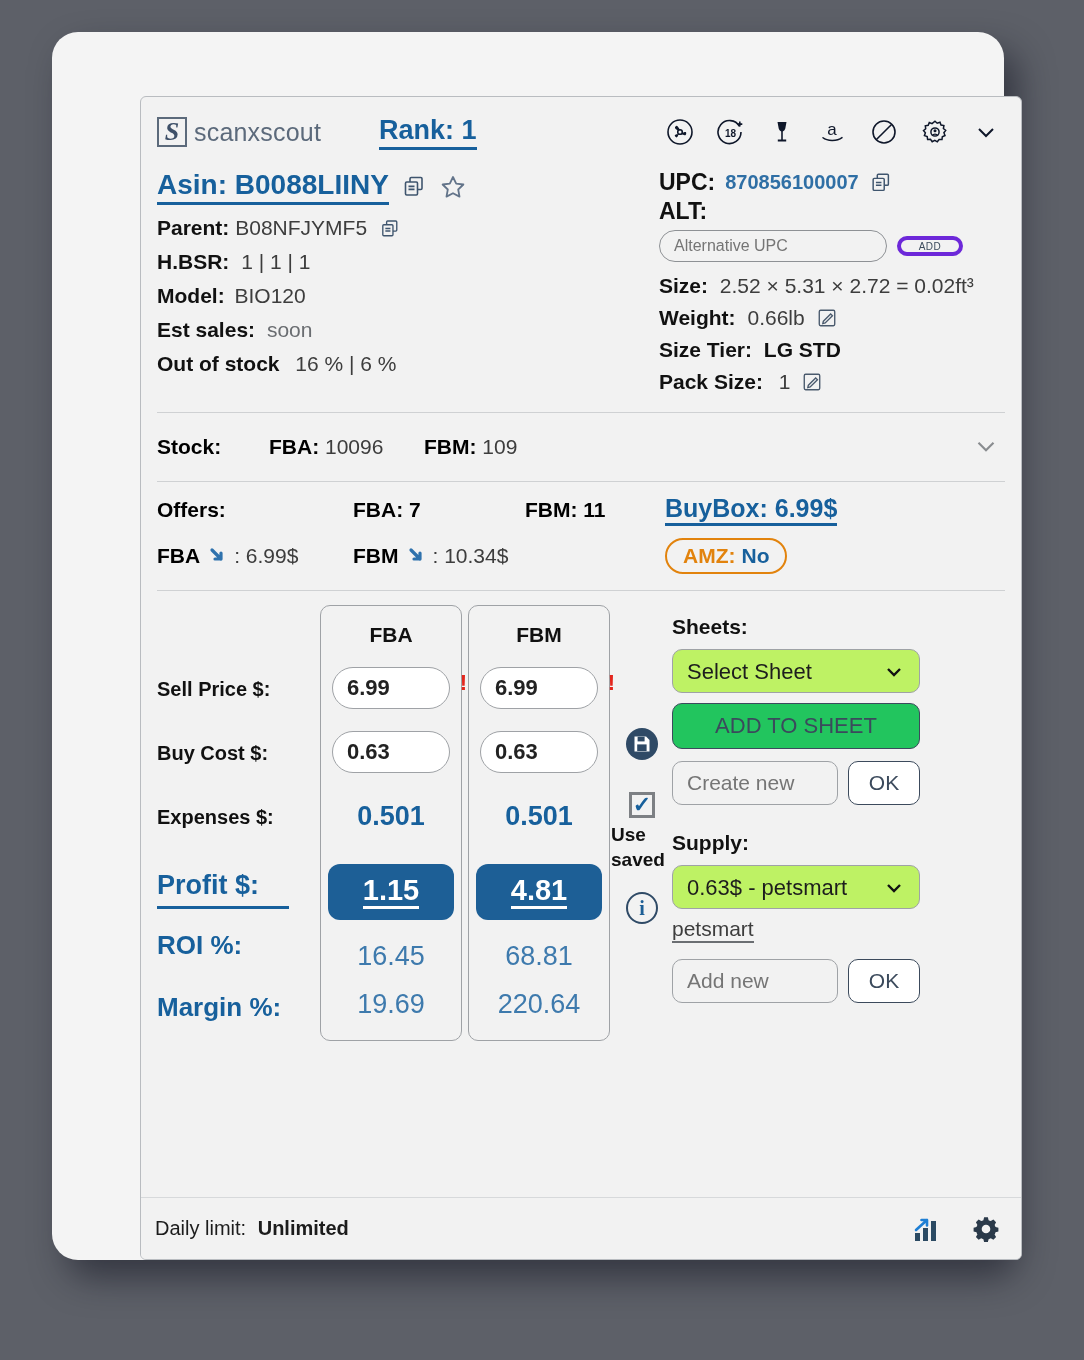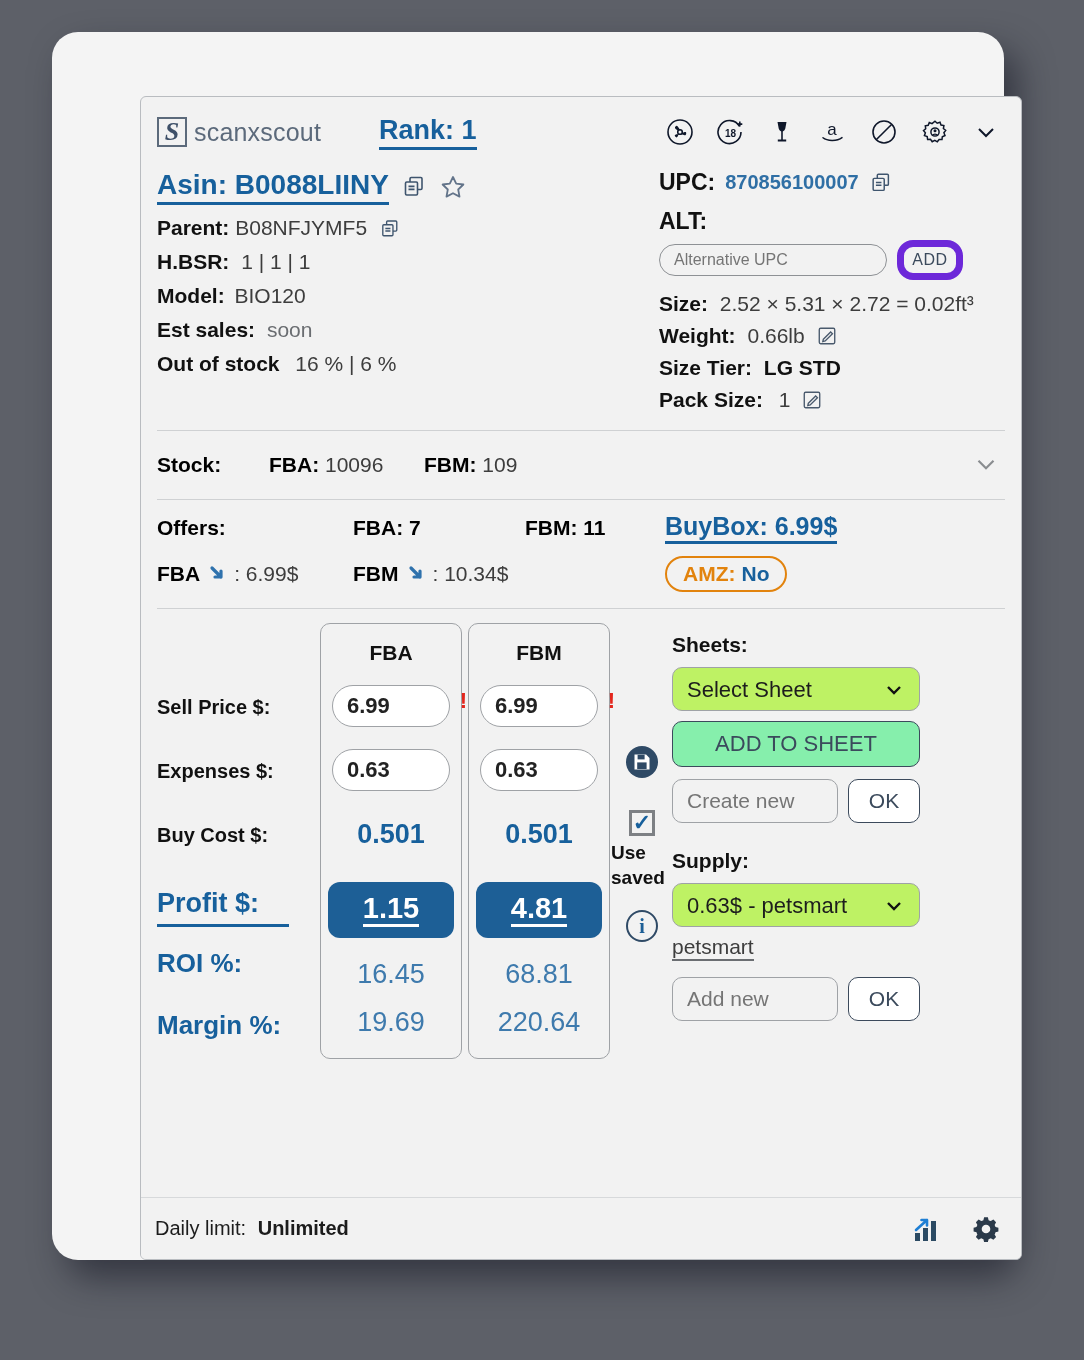--- a/index.html
+++ b/index.html
@@ -72,22 +72,22 @@
   .upc-num { color: #2f6fa5; font-weight: bold; font-size: 20px; }
   .lbl-b { font-weight: bold; font-size: 23px; color: #111; }
 
   .alt-row { display: flex; align-items: center; gap: 10px; margin: 5px 0 8px 0; }
   .pill-input {
     width: 228px; height: 32px; border: 1px solid #8e9195; border-radius: 16px;
     background: #f2f2f2; font-size: 16px; color: #8c8f93; padding: 0 14px;
     font-family: "Liberation Sans", sans-serif;
   }
   .pill-btn {
-    height: 40px; min-width: 66px; border: 7px solid #6d28d9; border-radius: 16px;
-    background: #f2f2f2; font-size: 16px; color: #3b4a5c; cursor: pointer;
+    height: 20px; min-width: 66px; border: 4px solid #6d28d9; border-radius: 16px;
+    background: #f2f2f2; font-size: 10px; color: #3b4a5c; cursor: pointer;
     font-family: "Liberation Sans", sans-serif; letter-spacing: .5px;
   }
   .edit-ic { margin-left: 6px; vertical-align: -3px; cursor: pointer; }
 
   hr.sep { border: none; border-top: 1px solid #cfd1d3; margin: 14px 0 0 0; }
 
   
   .stock { display: flex; align-items: center; height: 68px; font-size: 21px; }
   .stock b { font-weight: bold; }
   .stock .g1 { width: 112px; font-weight: bold; }
@@ -163,21 +163,21 @@
   .sel {
     width: 248px; height: 44px; border: 1px solid #9fa2a6; border-radius: 10px;
     background: #bef264; font-size: 22px; color: #1d1d1d; padding: 0 14px;
     font-family: "Liberation Sans", sans-serif;
     appearance: none; -webkit-appearance: none; cursor: pointer;
   }
   .sel-wrap { position: relative; width: 248px; }
   .sel-chev { position: absolute; right: 16px; top: 13px; pointer-events: none; }
   .wide-btn {
     width: 248px; height: 46px; border: 1px solid #3c4a5c; border-radius: 10px;
-    background: #86efac; font-size: 22px; color: #3b4a5c; cursor: pointer; margin-top: 10px;
+    background: #22c55e; font-size: 22px; color: #3b4a5c; cursor: pointer; margin-top: 10px;
     font-family: "Liberation Sans", sans-serif;
   }
   .pairrow { display: flex; gap: 10px; margin-top: 12px; align-items: center; }
   .text-in {
     width: 166px; height: 44px; border: 1px solid #9fa2a6; border-radius: 10px;
     background: #f2f2f2; font-size: 21px; color: #8c8f93; padding: 0 14px;
     font-family: "Liberation Sans", sans-serif;
   }
   .ok-btn {
     width: 72px; height: 44px; border: 1px solid #3c4a5c; border-radius: 10px;
@@ -327,21 +327,21 @@
               <span class="icon-btn">
                 <svg width="24" height="24" viewBox="0 0 26 26" fill="none" stroke="#3f556e" stroke-width="1.6">
                   <rect x="9" y="3.5" width="12" height="12" rx="1.2"></rect>
                   <rect x="4.5" y="8" width="12" height="13" rx="1.2" fill="#f2f2f2"></rect>
                   <line x1="7.5" y1="12.4" x2="13.5" y2="12.4"></line>
                   <line x1="7.5" y1="15.4" x2="13.5" y2="15.4"></line>
                 </svg>
               </span>
             </div>
 
-            <div class="lbl-b" style="margin-top:12px">ALT:</div>
+            <div class="lbl-b" style="margin-top:2px">ALT:</div>
 
             <div class="alt-row">
               <input class="pill-input" type="text" placeholder="Alternative UPC" style="">
               <button class="pill-btn">ADD</button>
             </div>
 
             <div class="row" style="line-height:32px">
               <b>Size:</b>
               <span class="v" style="margin-left:6px">2.52 × 5.31 × 2.72 = 0.02ft³</span>
             </div>
@@ -427,22 +427,22 @@
               <span class="k">AMZ:</span><span class="v2">No</span>
             </span>
           </div>
         </div>
 
         <hr class="sep" style="margin-top:16px">
 
         <div class="calc">
           <div class="calc-labels">
             <div class="lrow">Sell Price $:</div>
+            <div class="lrow">Buy Cost $:</div>
             <div class="lrow">Expenses $:</div>
-            <div class="lrow">Buy Cost $:</div>
             <div class="lrow profit">Profit $:</div>
             <div class="lrow big" style="height:48px">ROI %:</div>
             <div class="lrow big m1">Margin %:</div>
           </div>
 
           <div class="colbox">
             <div class="colhead">FBA</div>
             <div class="inp-wrap">
               <input class="num-input" type="text" value="6.99" style="">
               <span class="bang">!</span>

